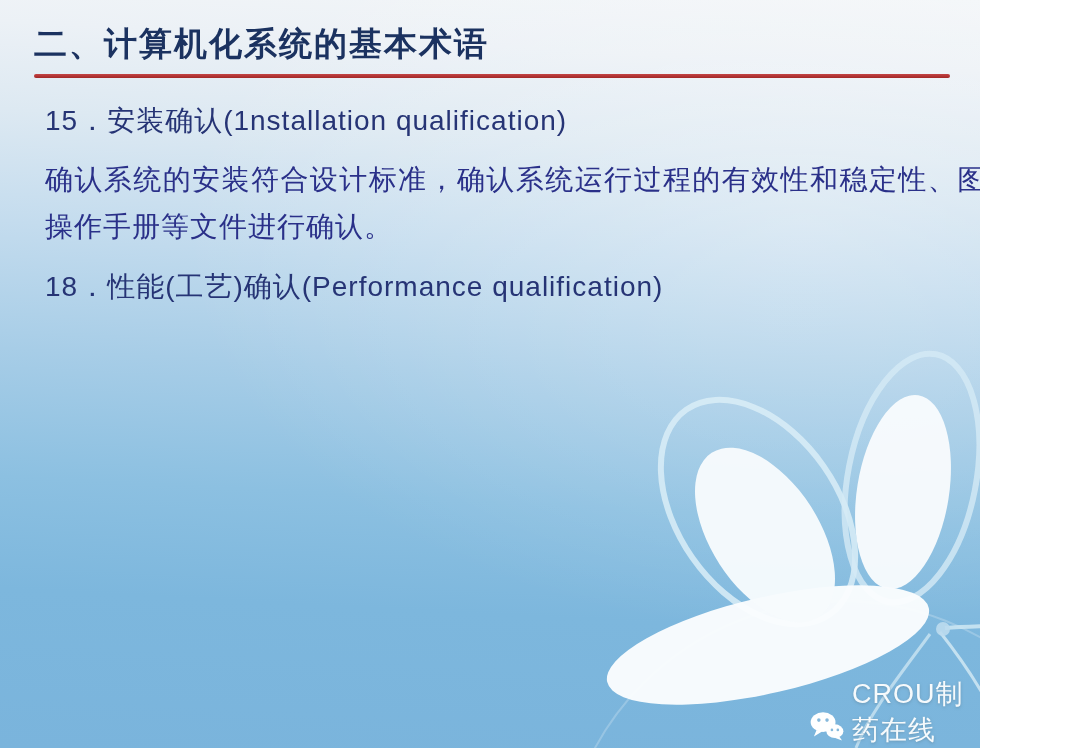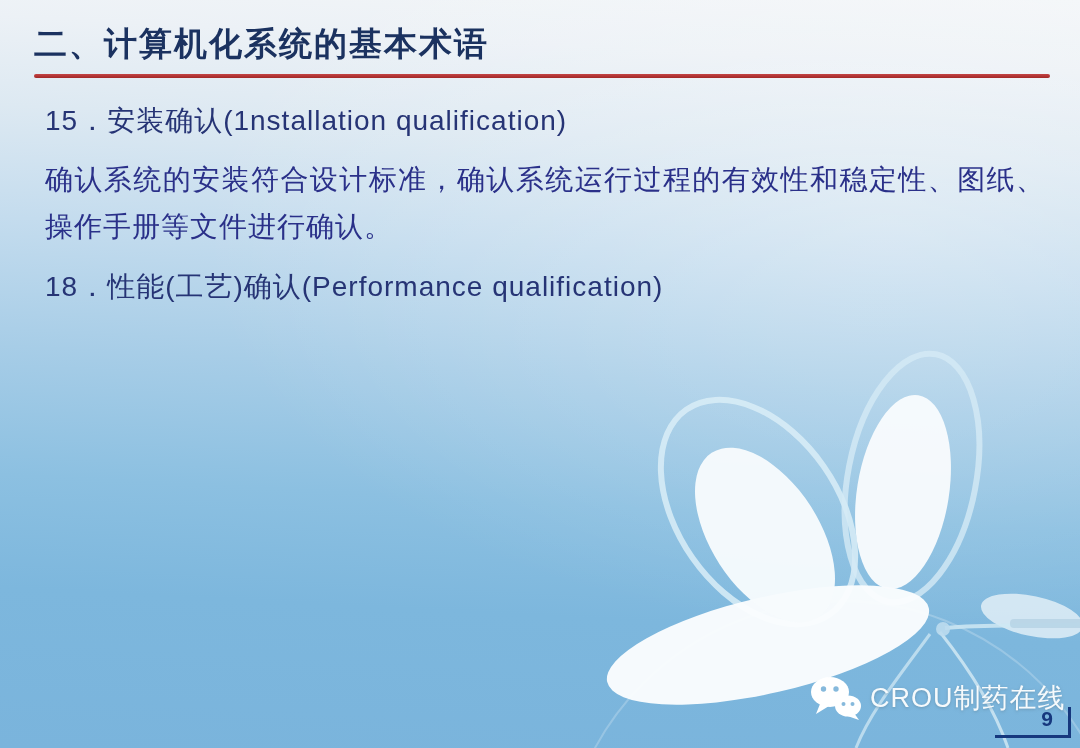--- a/index.html
+++ b/index.html
@@ -3,21 +3,21 @@
 <meta charset="utf-8">
 <style>
   html, body { margin: 0; padding: 0; }
   body {
     width: 1080px; height: 748px;
     font-family: "Liberation Sans", "DejaVu Sans", sans-serif;
     overflow: hidden;
   }
   .slide {
     position: relative;
-    width: 1080px; height: 748px;
+    width: 980px; height: 748px;
     overflow: hidden;
     background:
       radial-gradient(ellipse at 82% 30%, rgba(255,255,255,0.30), rgba(255,255,255,0) 55%),
       linear-gradient(183deg,
         #f3f6f8 0%, #ecf1f6 9%, #dde9f2 20%, #c4dcee 34%,
         #a7cde7 50%, #8cc0e1 66%, #7db7dd 80%, #7ab4dc 100%);
   }
 
   
   .header {
@@ -75,21 +75,21 @@
     width: 560px; height: 560px;
     border: 2px solid rgba(255,255,255,0.22);
     border-radius: 50%;
     pointer-events: none;
   }
 
   
   .brand {
     position: absolute;
     left: 810px; top: 676px;
-    display: flex; align-items: center;
+    display: flex; align-items: flex-end;
   }
   .brand-text {
     margin-left: 8px;
     font-size: 27px;
     letter-spacing: 1px;
     color: #f6fafc;
     text-shadow: 0 1px 3px rgba(100,140,165,0.75);
   }
 
   

